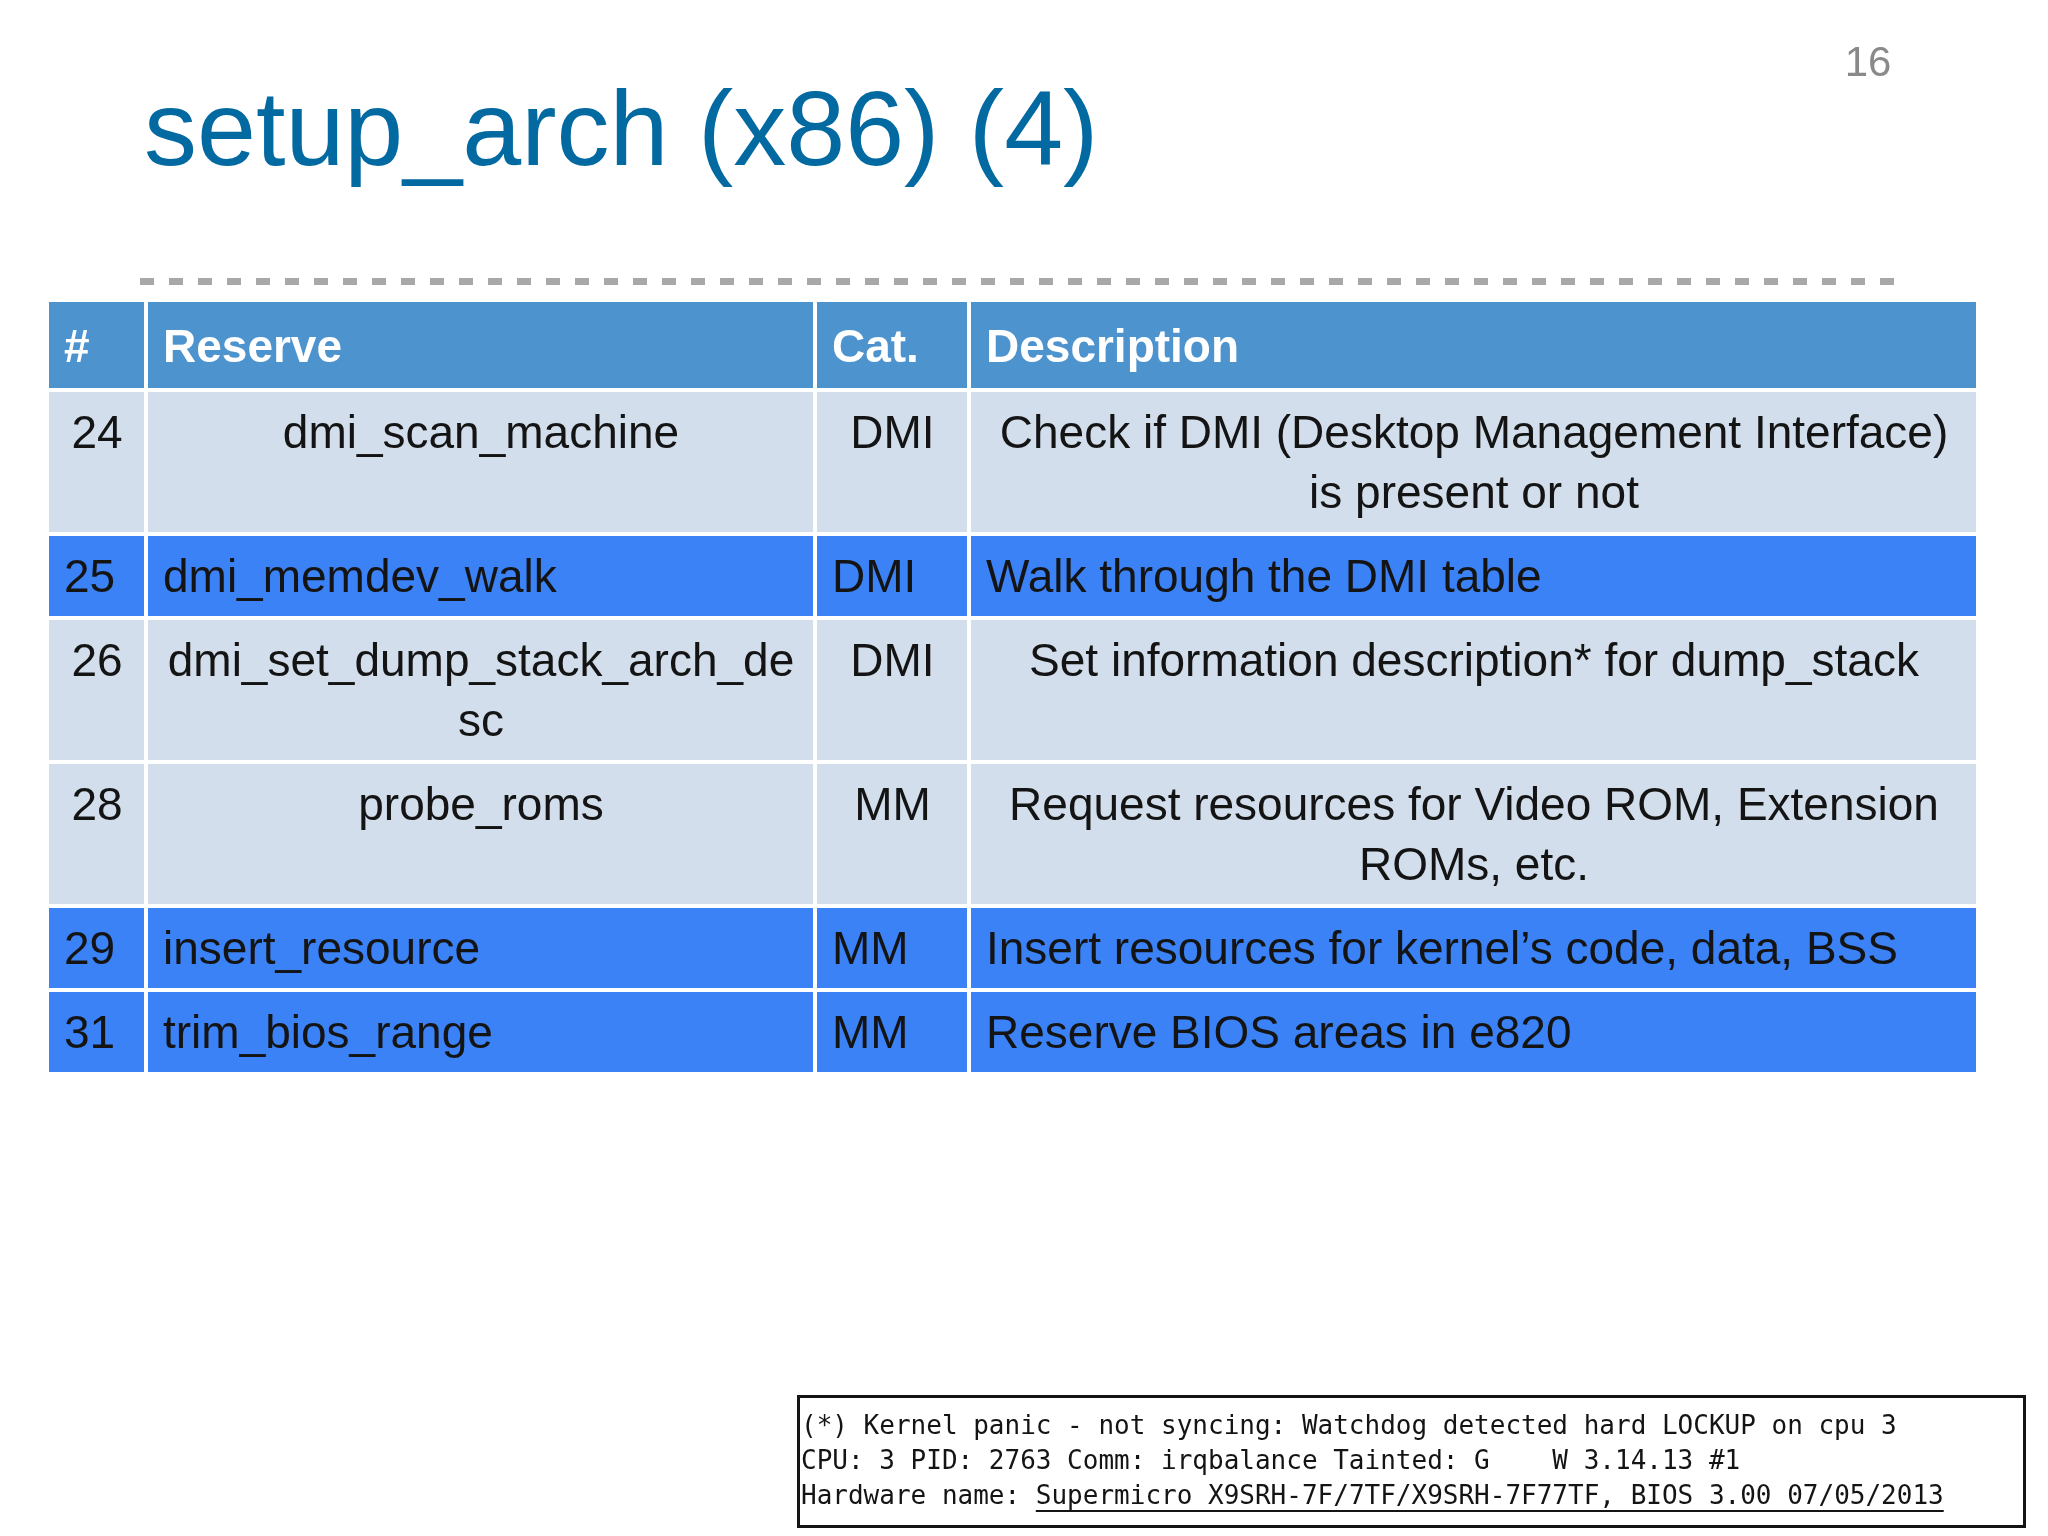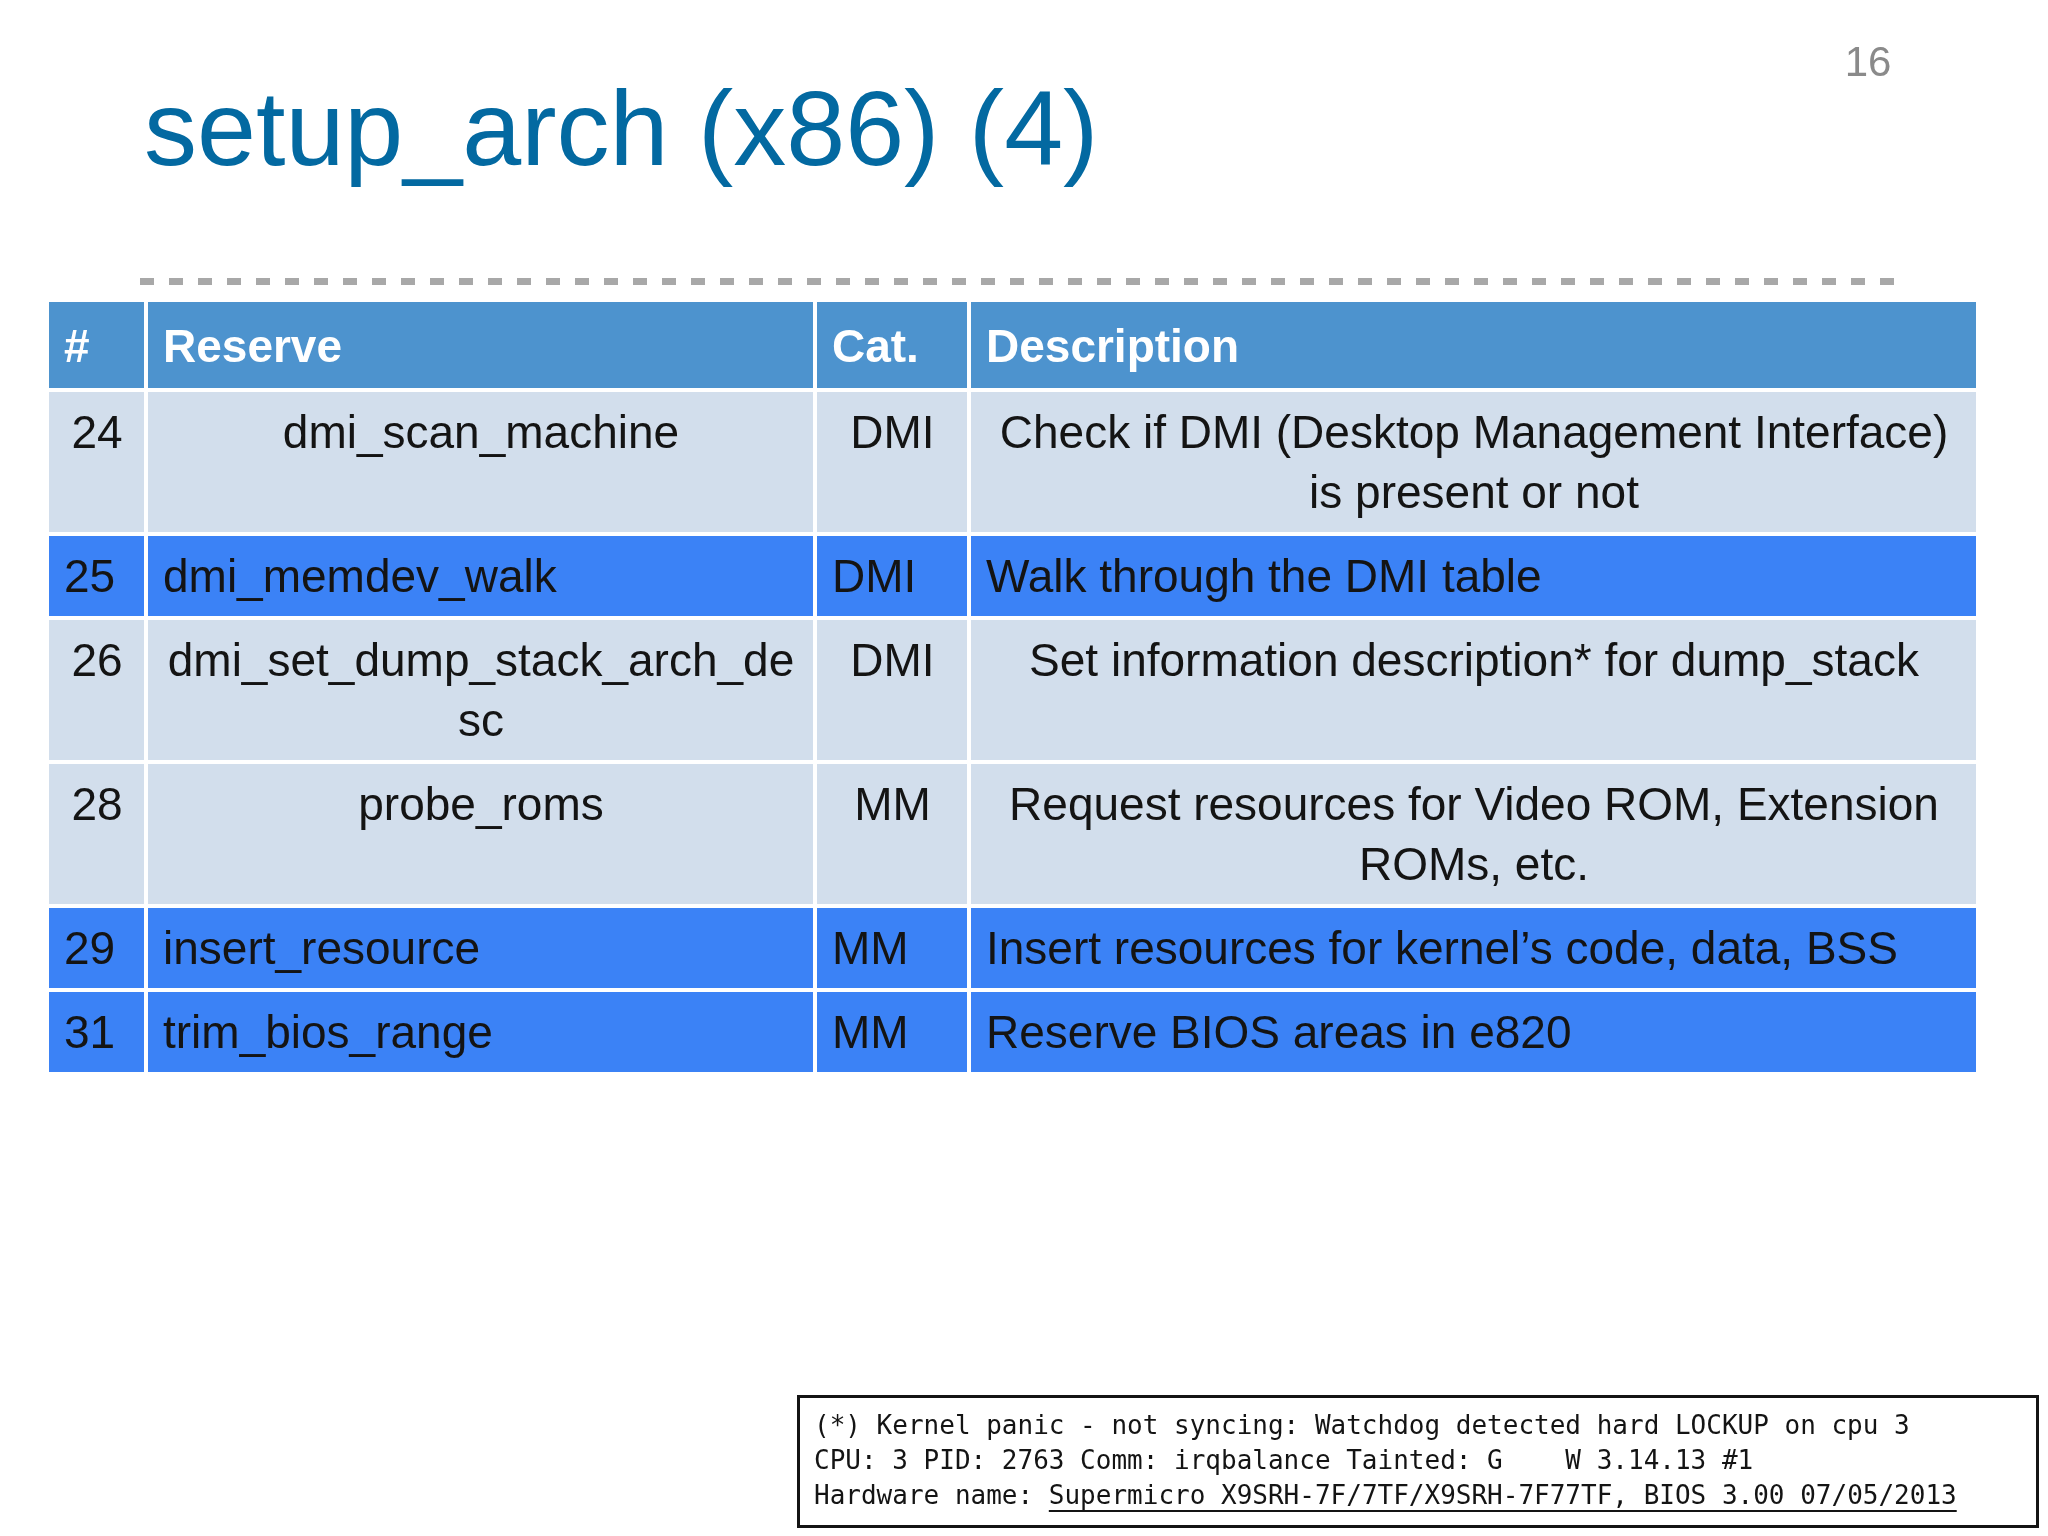--- a/index.html
+++ b/index.html
@@ -36,21 +36,21 @@
     background:#4d93ce;color:#ffffff;font-weight:bold;
     padding-top:14px;padding-bottom:12px;vertical-align:middle;
   }
   tr.band-dark td{background:#d2deec;text-align:center;}
   tr.band-light td{background:#3b82f6;}
   td.cell-function{word-break:break-all;}
   td.cell-description{white-space:pre-line;}
   .footnote-box{
     position:absolute;left:797px;top:1395px;width:1208px;
     background:#ffffff;border:3px solid #141414;
-    padding:10px 14px 12px 14px;
+    padding:10px 14px 12px 1px;
     font-family:"DejaVu Sans Mono", monospace;
     font-size:26px;line-height:35px;color:#141414;
     white-space:pre;
   }
   .footnote-box .u{
     text-decoration:underline;
     text-decoration-thickness:2px;
     text-underline-offset:6px;
   }
 </style>

